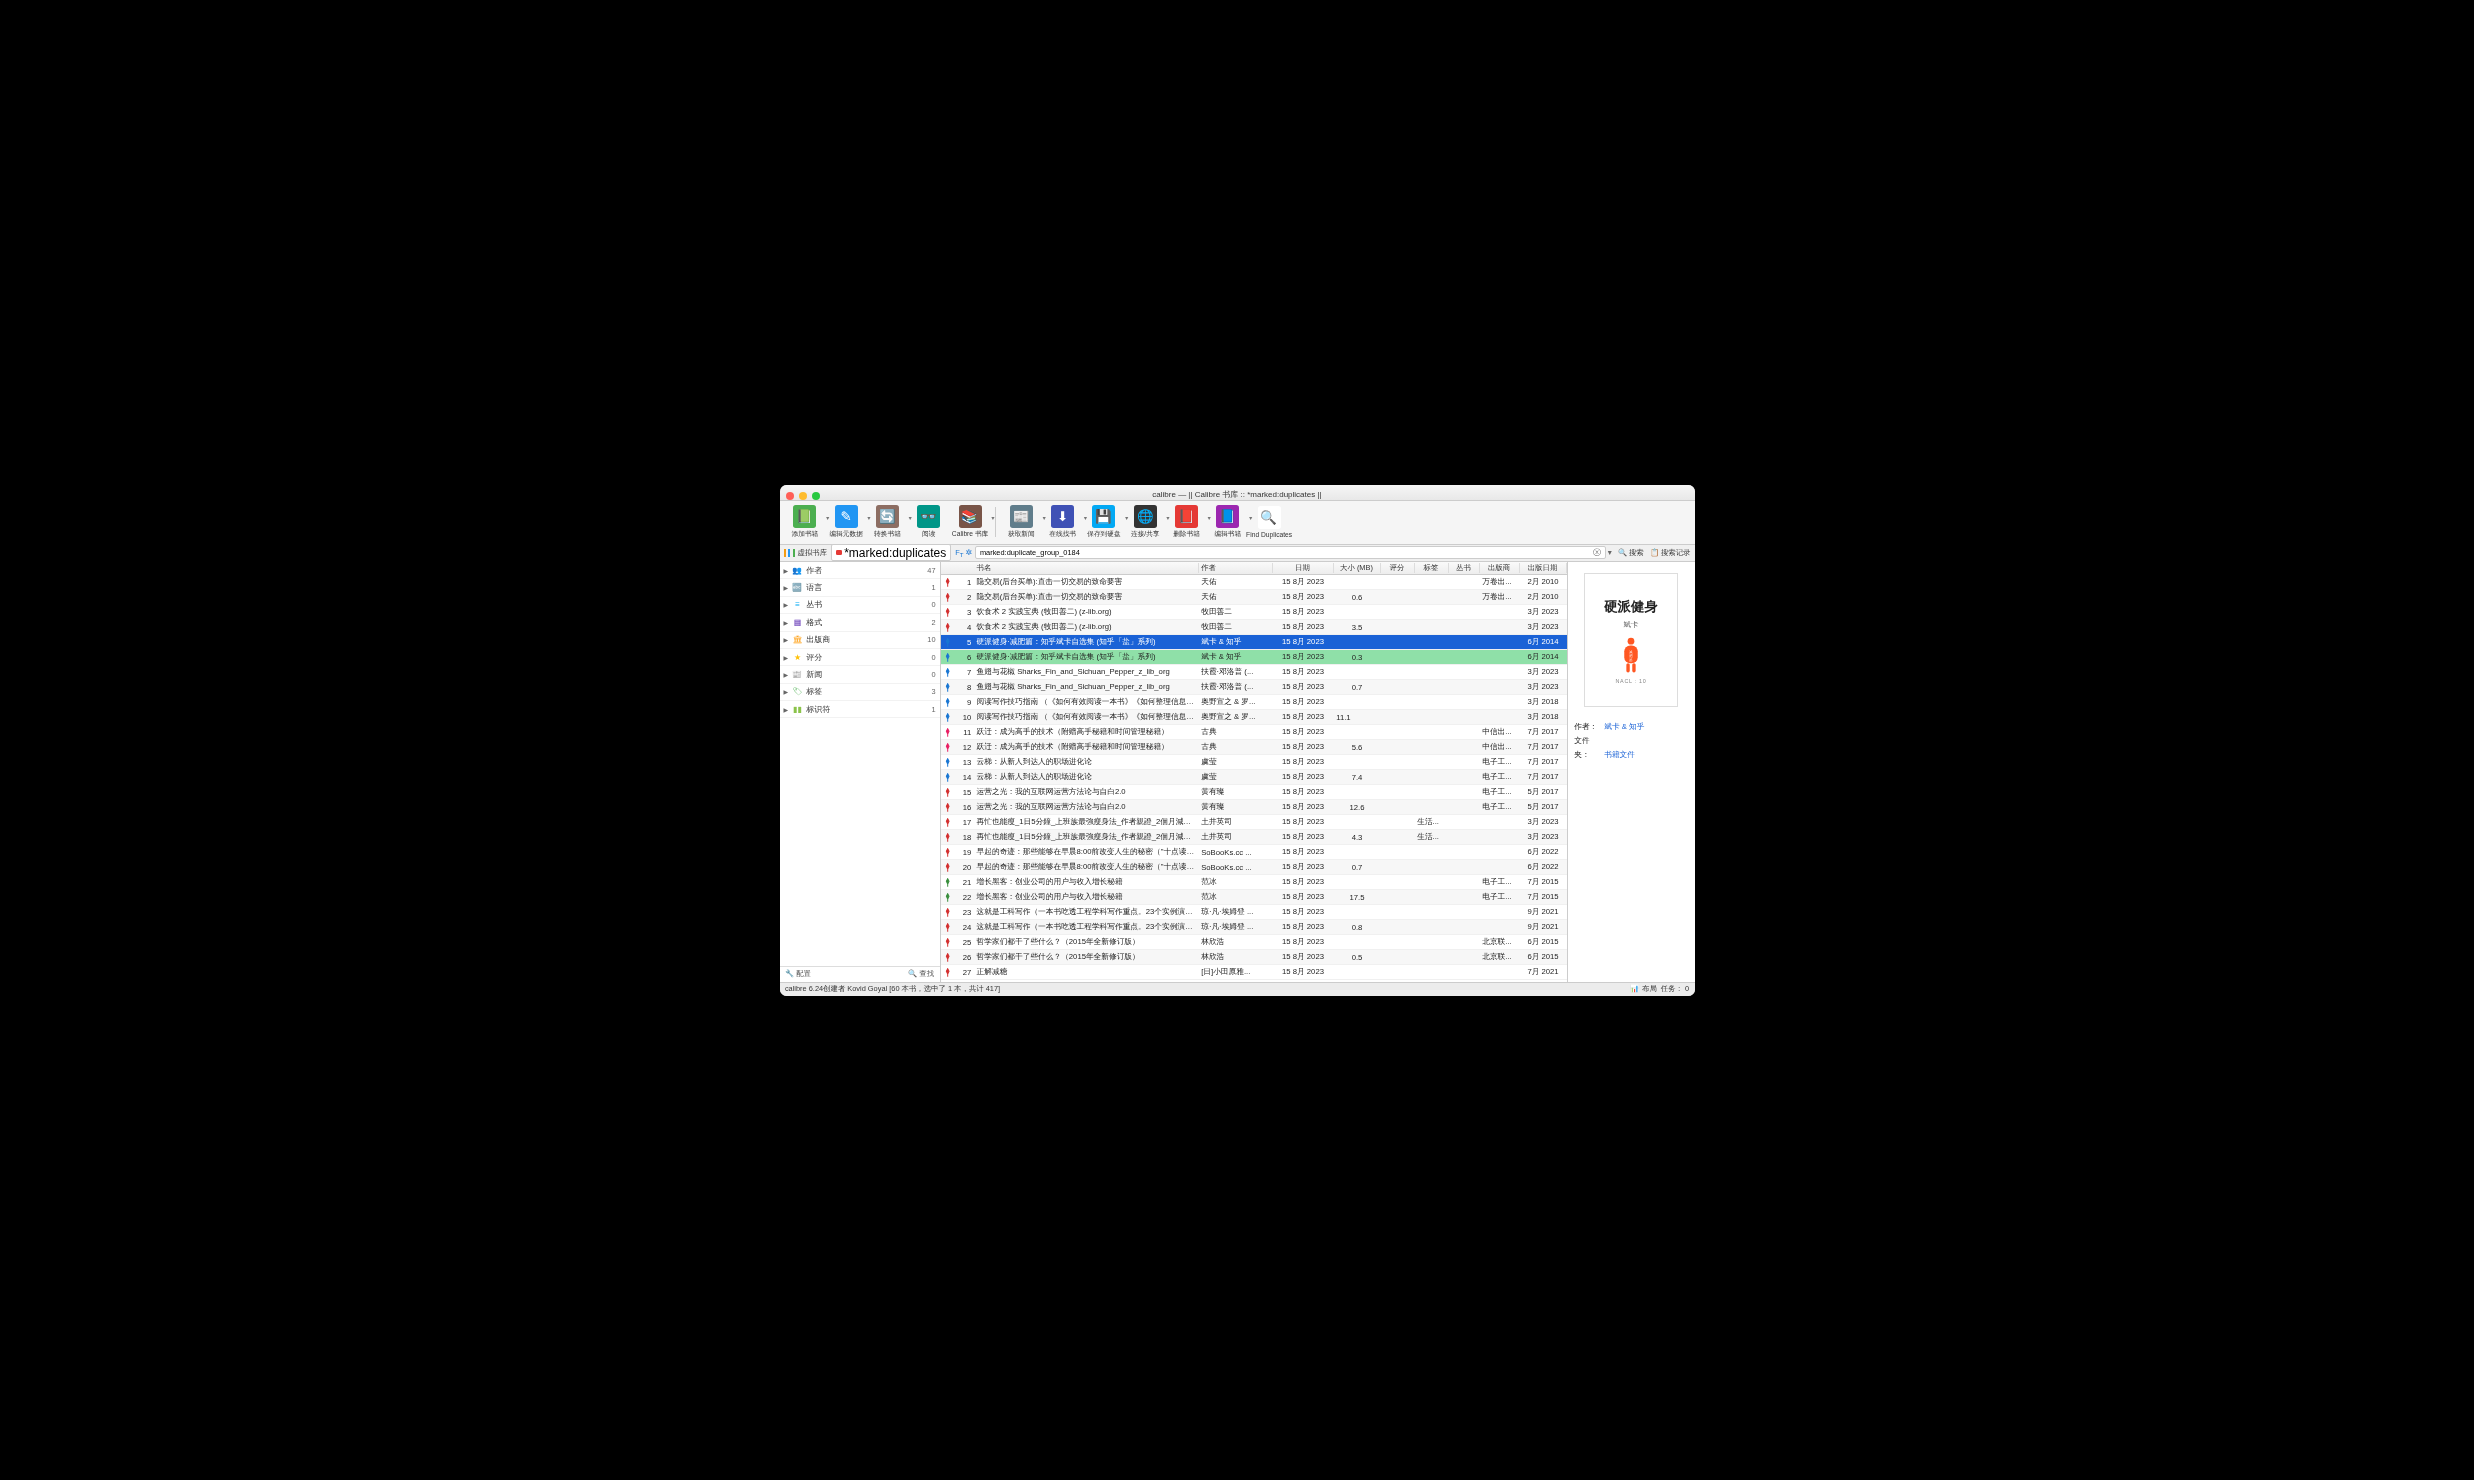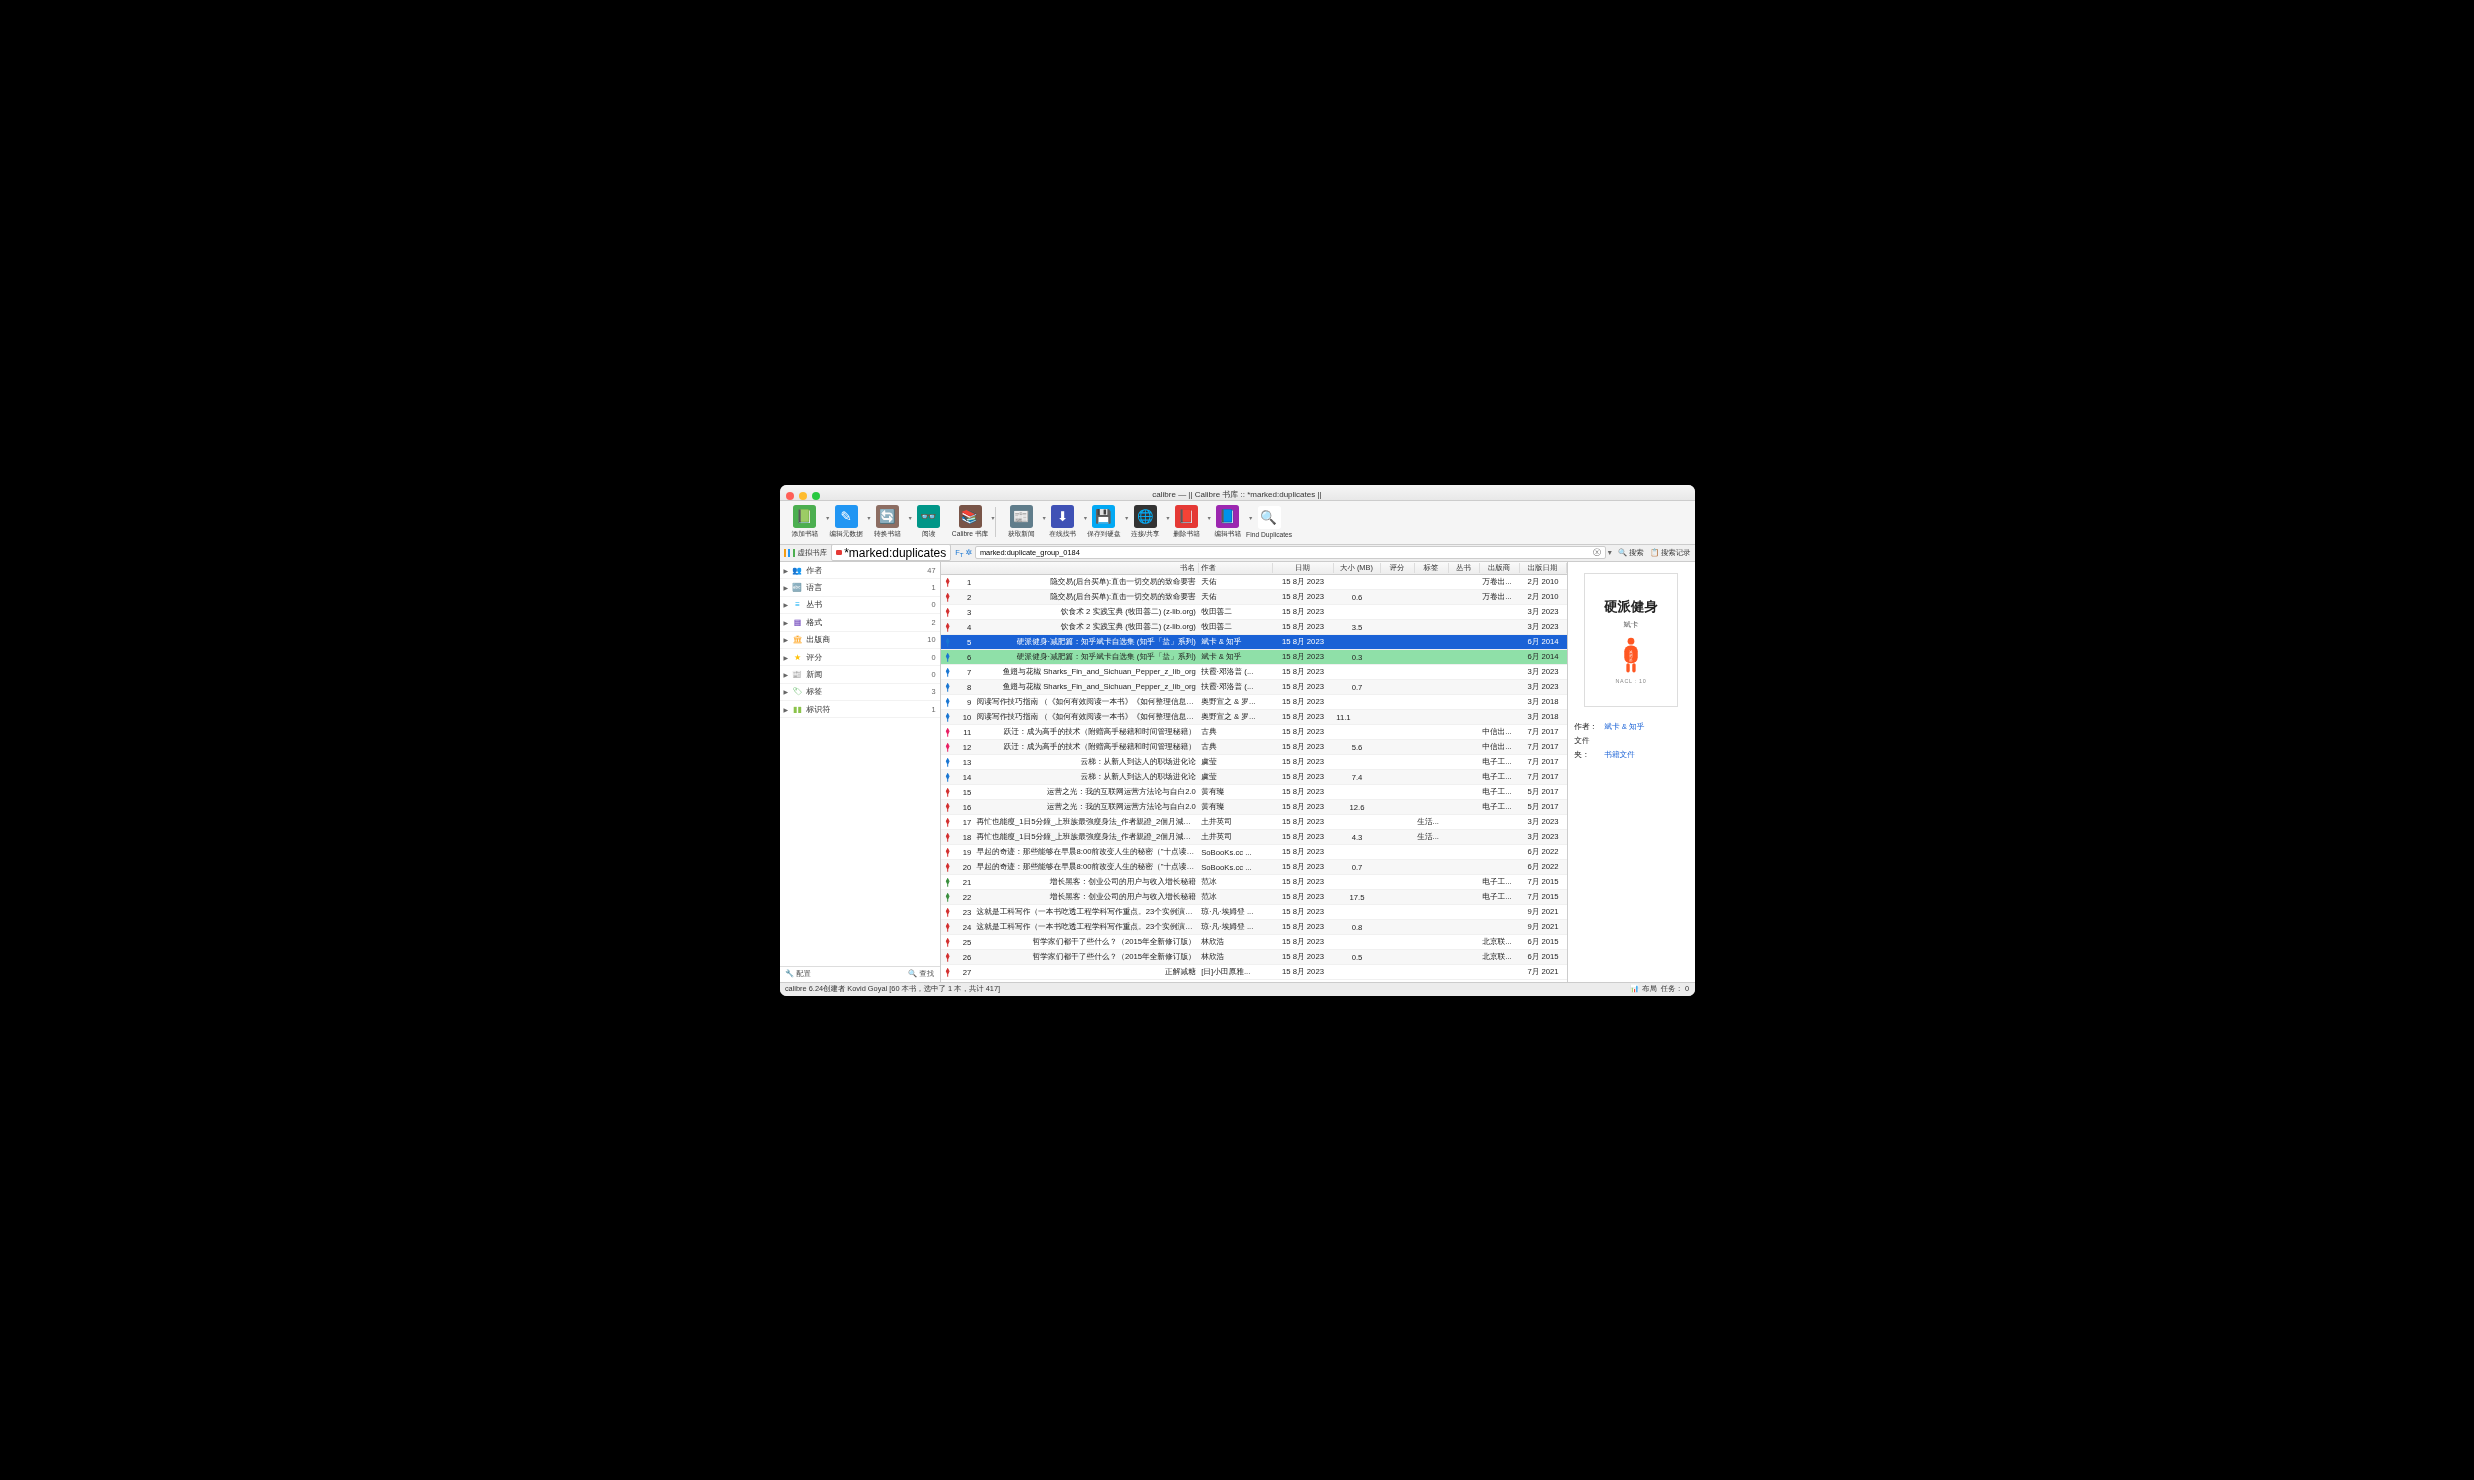--- a/index.html
+++ b/index.html
@@ -27,21 +27,21 @@
 .sidebar { width:161px; background:#fff; border-right:0.7px solid #ccc; display:flex; flex-direction:column; }
 .sbitem { display:flex; align-items:center; padding:2.7px 4px; font-size:8px; color:#333; border-bottom:0.7px solid #f2f2f2; cursor:pointer; }
 .sbitem .exp{width:8px;color:#666;font-size:6px}
 .sbitem .sic{width:12px;text-align:center;margin-right:2.7px}
 .sbitem .cnt{margin-left:auto;color:#666;font-size:7.4px}
 .sbspacer{flex:1}
 .sbfoot{display:flex;justify-content:space-between;padding:2.7px 5.4px;border-top:0.7px solid #ddd;font-size:7.4px;color:#555}
 .main { flex:1; display:flex; flex-direction:column; background:#fff; overflow:hidden; }
 .thead { display:flex; background:linear-gradient(#fafafa,#ededed); border-bottom:0.7px solid #ccc; font-size:7.4px; color:#333; height:13.4px; align-items:center; font-weight:500; }
 .th { border-right:0.7px solid #ddd; padding:0 2.7px; text-align:center; overflow:hidden; white-space:nowrap; }
-.c-pin{width:13.4px}.c-n{width:20px;text-align:right;padding-right:4px}.c-title{flex:1;min-width:0;text-align:right}.c-auth{width:74px;text-align:left}.c-date{width:61px}.c-size{width:47px}.c-rate{width:34px}.c-tag{width:34px}.c-series{width:31px}.c-pub{width:40px}.c-pubd{width:47px}
+.c-pin{width:13.4px}.c-n{width:20px;text-align:right;padding-right:4px}.c-title{flex:1;min-width:0;text-align:left}.c-auth{width:74px;text-align:left}.c-date{width:61px}.c-size{width:47px}.c-rate{width:34px}.c-tag{width:34px}.c-series{width:31px}.c-pub{width:40px}.c-pubd{width:47px}
 .rows{flex:1;overflow:auto}
 .row{display:flex;align-items:center;height:15px;font-size:7.7px;color:#222;border-bottom:0.7px solid #f0f0f0}
 .row:nth-child(even){background:#f7f7f7}
 .row.sel{background:#1a62d6;color:#fff}
 .row.sel2{background:#8fe0a8}
 .td{padding:0 2.7px;overflow:hidden;white-space:nowrap;text-overflow:ellipsis}
 .pin svg{display:block}
 .detail { width:128px; background:#fff; border-left:0.7px solid #ccc; display:flex; flex-direction:column; align-items:center; padding:10.8px 6.7px; }
 .cover{width:94px;height:134px;background:#fff;border:0.7px solid #ddd;display:flex;flex-direction:column;align-items:center;justify-content:flex-start;padding:22px 4px;position:relative}
 .ctitle{font-size:13.4px;font-weight:700;color:#222;margin-top:2.7px}

